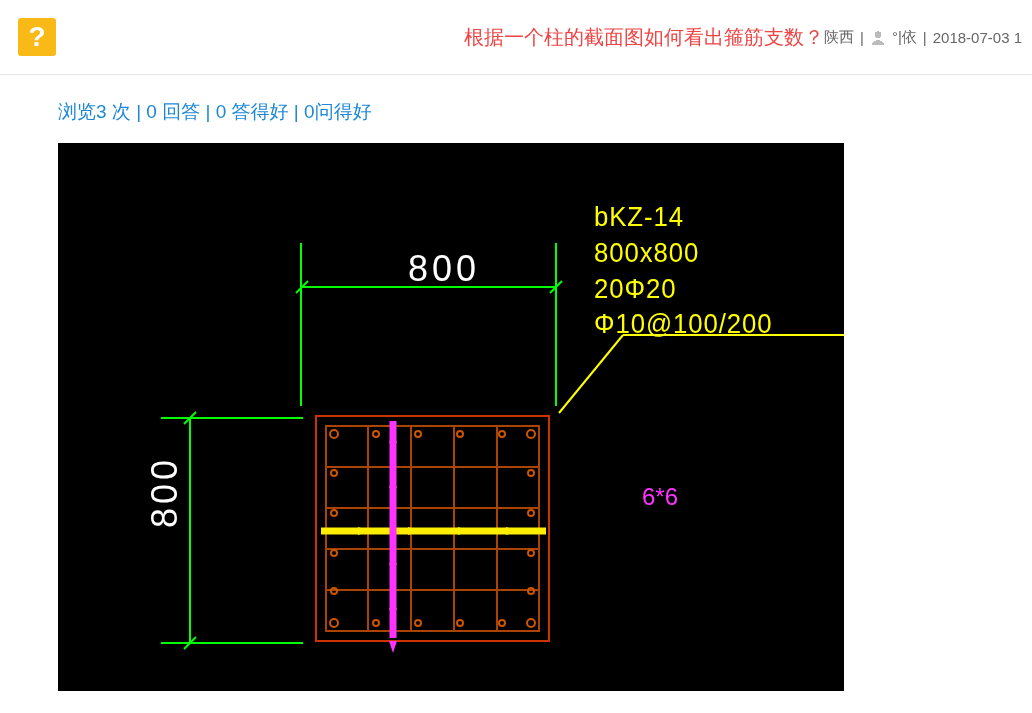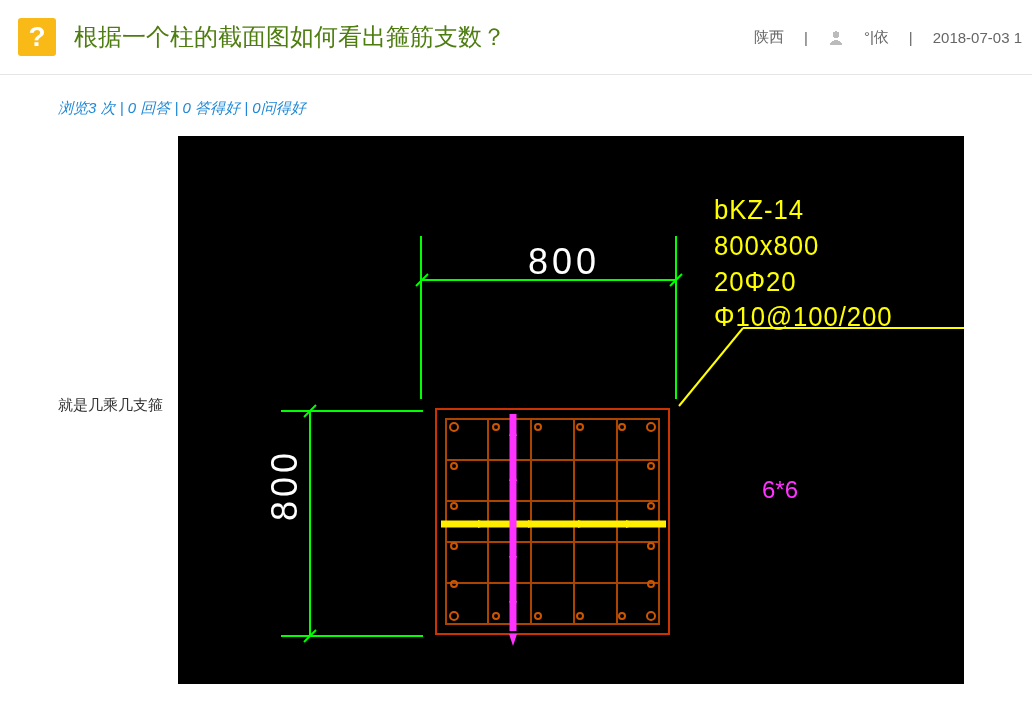--- a/index.html
+++ b/index.html
@@ -27,46 +27,46 @@
     justify-content: center;
     margin-right: 18px;
     flex-shrink: 0;
   }
   .q-icon span {
     color: #fff;
     font-size: 28px;
     font-weight: bold;
   }
   .title {
-    font-size: 24px;
-    color: #4d7c0f;
+    font-size: 20px;
+    color: #ef4444;
     font-weight: 500;
     flex: 1;
+    text-align: right;
   }
   .meta {
     font-size: 15px;
     color: #666;
     display: flex;
     align-items: center;
-    gap: 20px;
+    gap: 6px;
     white-space: nowrap;
   }
   .meta .sep { color: #666; }
   .avatar-icon {
     width: 16px; height: 16px;
     display: inline-block;
     background: #bbb;
     -webkit-mask: radial-gradient(circle at 50% 35%, #000 25%, transparent 26%), radial-gradient(ellipse 60% 40% at 50% 95%, #000 60%, transparent 61%);
     mask: radial-gradient(circle at 50% 35%, #000 25%, transparent 26%), radial-gradient(ellipse 60% 40% at 50% 95%, #000 60%, transparent 61%);
   }
   .stats-row {
     padding: 24px 16px 18px 58px;
-    font-size: 15px;
+    font-size: 19px;
     color: #1e88d6;
-    font-style: italic;
   }
   .stats-row a { color: #1e88d6; text-decoration: none; }
   .body-row {
     display: flex;
     align-items: flex-start;
     padding-left: 58px;
   }
   .desc {
     font-size: 15px;
     color: #333;
@@ -147,21 +147,20 @@
   <a href="#">浏览3 次</a>
   <span> | </span>
   <a href="#">0 回答</a>
   <span> | </span>
   <a href="#">0 答得好</a>
   <span> | </span>
   <a href="#">0问得好</a>
 </div>
 
 <div class="body-row">
-  <div class="desc">就是几乘几支箍</div>
 
   <div class="cad-wrap">
     <svg viewBox="0 0 786 548">
 
       <g stroke="#00ff00" stroke-width="2" fill="none">
         <line x1="243" y1="263" x2="243" y2="100"></line>
         <line x1="498" y1="263" x2="498" y2="100"></line>
         <line x1="243" y1="144" x2="498" y2="144"></line>
         <line x1="238" y1="150" x2="250" y2="138"></line>
         <line x1="492" y1="150" x2="504" y2="138"></line>

